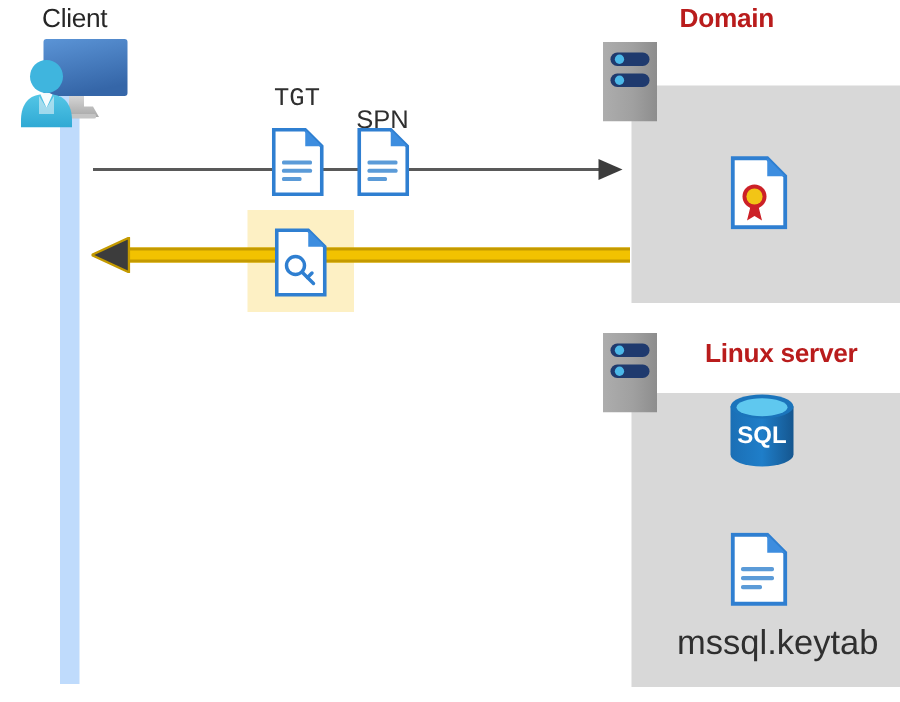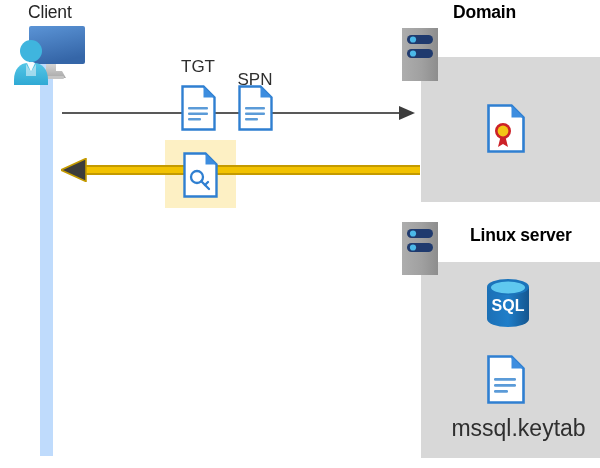--- a/index.html
+++ b/index.html
@@ -64,36 +64,36 @@
     height: 53px;
   }
   #dc-rack  { left: 402px; top: 28px; }
   #lnx-rack { left: 402px; top: 222px; }
 
   
   .section-title {
     position: absolute;
     font-size: 17.5px;
     font-weight: bold;
-    color: #000000;
+    color: #b91c1c;
     line-height: 21px;
     letter-spacing: -0.2px;
   }
   #dc-title  { left: 453px; top: 2px;   width: 145px; }
   #lnx-title { left: 470px; top: 225px; width: 145px; }
 
   
   .doc-label {
     position: absolute;
     font-size: 17px;
     color: #2f2f2f;
     text-align: center;
     white-space: nowrap;
   }
-  #tgt-label { left: 168px; top: 57px; width: 60px; }
+  #tgt-label { left: 168px; top: 57px; width: 60px; font-family: Liberation Mono, monospace; }
   #spn-label { left: 225px; top: 70px; width: 60px; }
 
   
   .doc-icon { position: absolute; }
   #tgt-doc { left: 181px; top: 85px;  width: 35px; height: 46px; }
   #spn-doc { left: 238px; top: 85px;  width: 35px; height: 46px; }
   #key-doc { left: 183px; top: 152px; width: 35px; height: 46px; }
   #cert-doc{ left: 487px; top: 104px; width: 38px; height: 49px; }
   #keytab-doc { left: 487px; top: 355px; width: 38px; height: 49px; }
 
@@ -141,21 +141,21 @@
     left: 61px;
     top: 158px;
     width: 26px;
     height: 24px;
   }
 
   
   #sql-icon {
     position: absolute;
     left: 484px;
-    top: 278px;
+    top: 262px;
     width: 48px;
     height: 50px;
   }
 
   
   #keytab-name {
     position: absolute;
     left: 421px;
     top: 415px;
     width: 195px;

